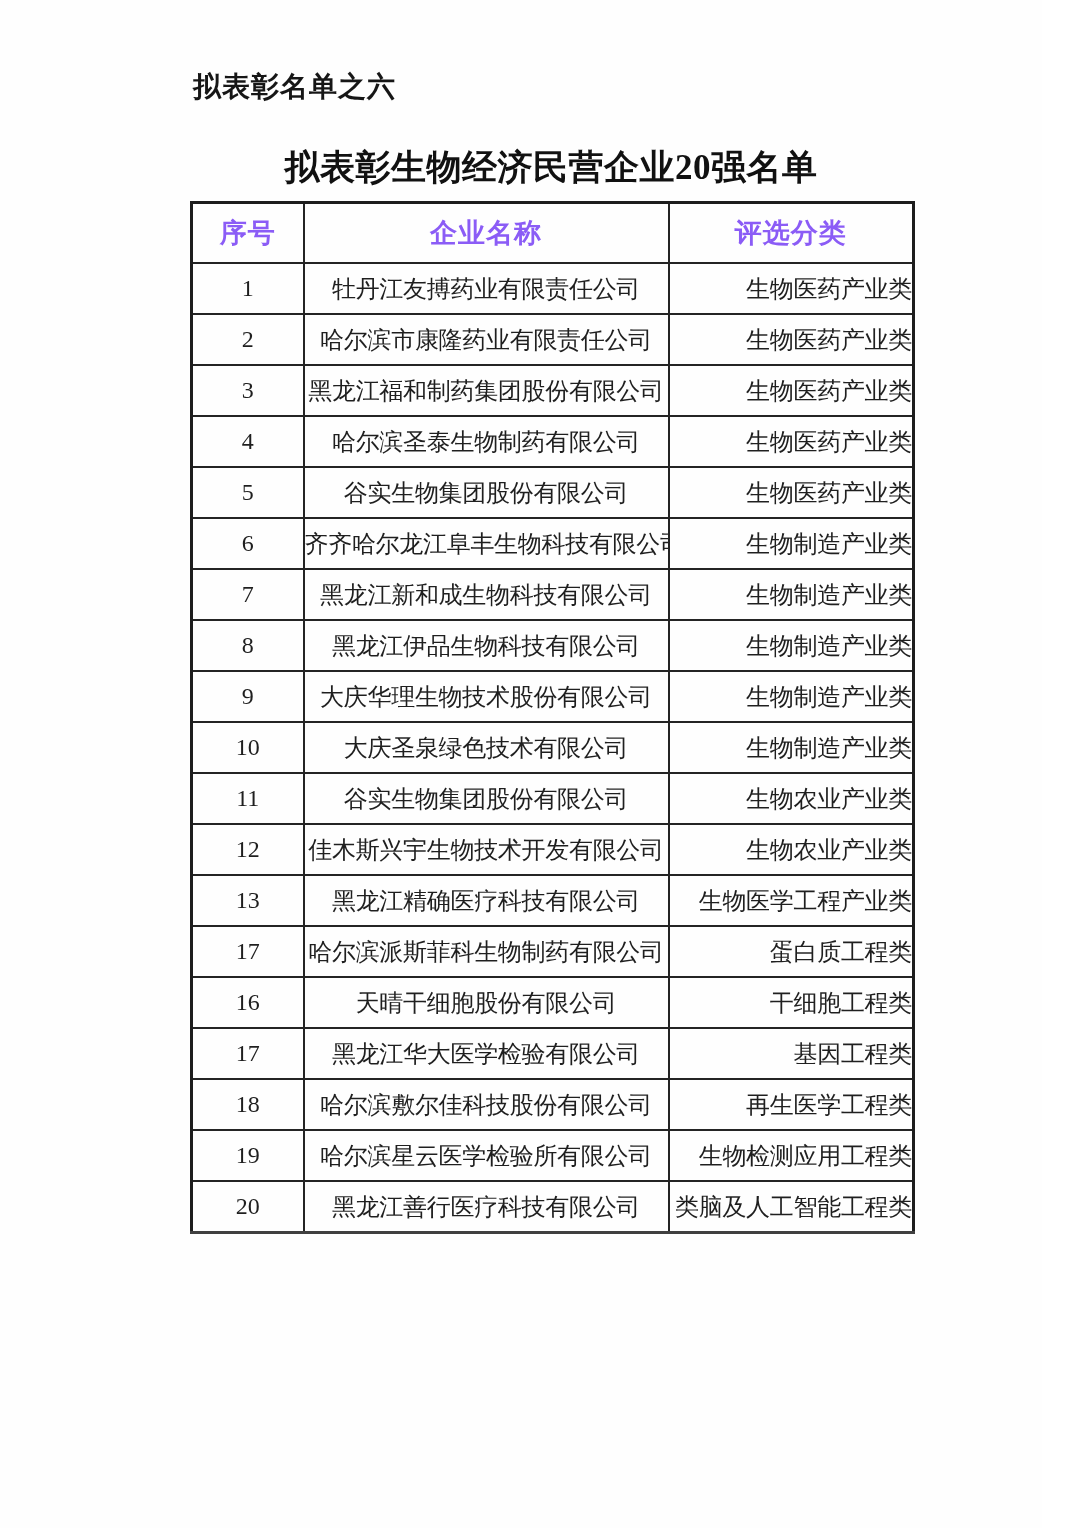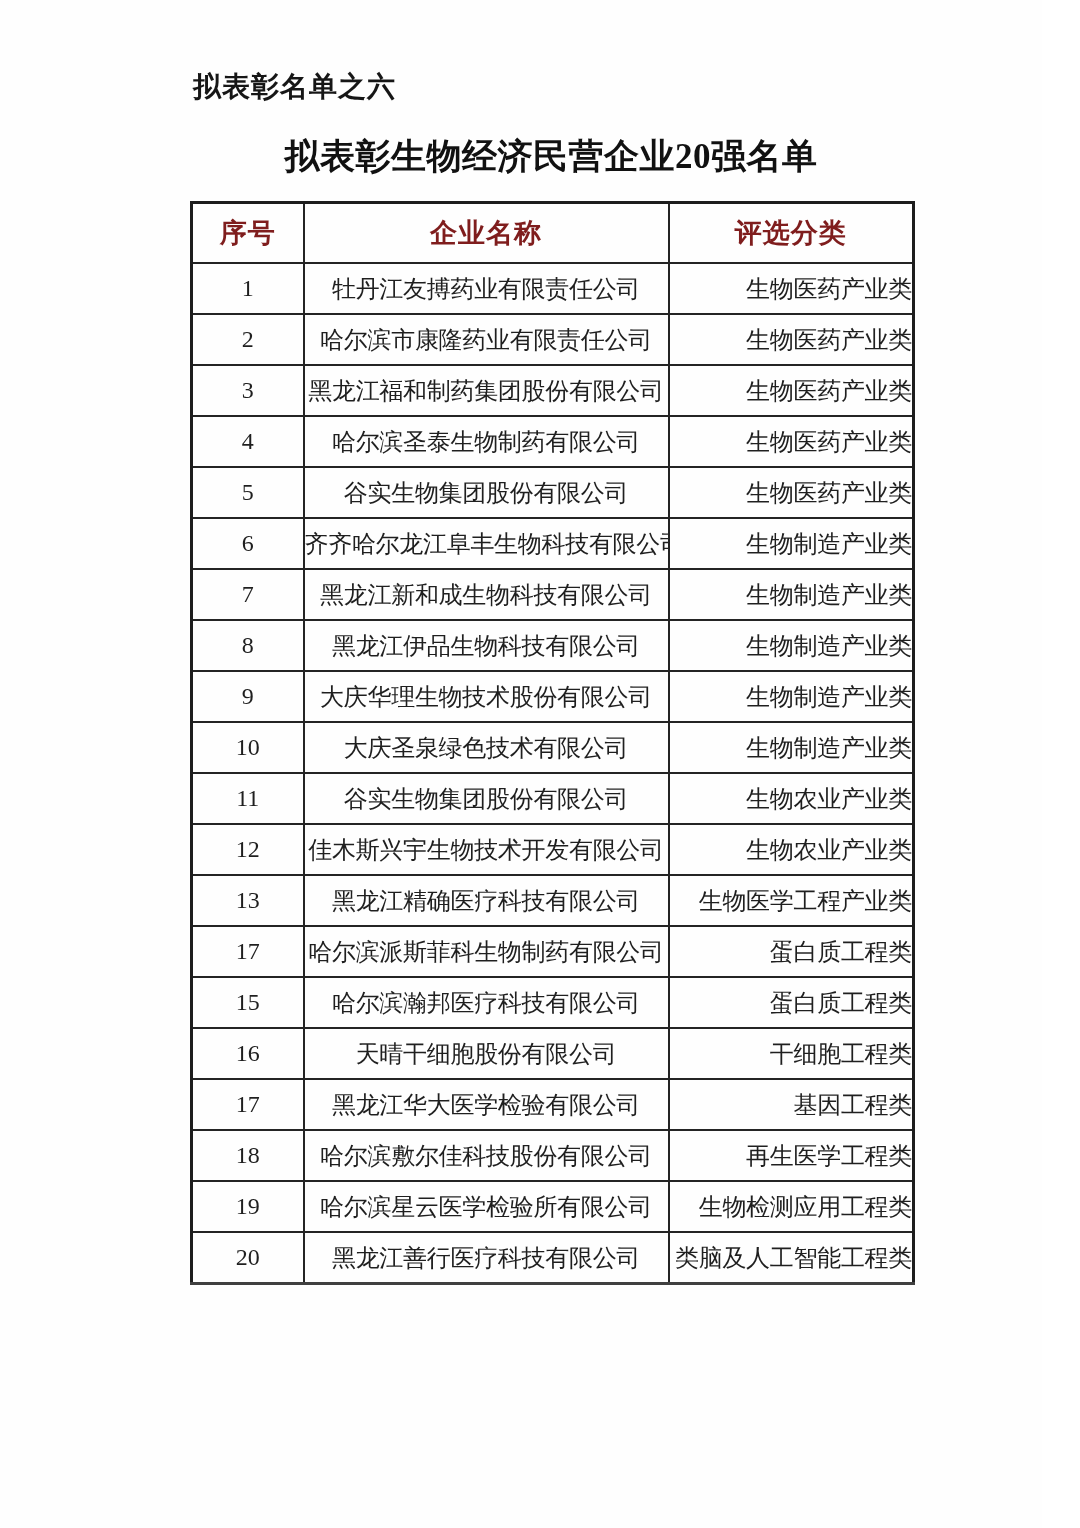--- a/index.html
+++ b/index.html
@@ -22,21 +22,21 @@
     top: 68px;
     font-family: "Liberation Sans", sans-serif;
     font-weight: bold;
     font-size: 28px;
     letter-spacing: 1px;
     color: #161616;
   }
   .page-title {
     position: absolute;
     left: 190px;
-    top: 133px;
+    top: 144px;
     width: 722px;
     text-align: center;
     font-family: "Liberation Serif", serif;
     font-weight: bold;
     font-size: 35px;
     letter-spacing: 0.5px;
     color: #111111;
     white-space: nowrap;
   }
   table.companies {
@@ -63,21 +63,21 @@
   table.companies thead th { border-top: 3px solid #1d1d1d; }
   table.companies tbody tr:last-child td { border-bottom: 3px solid #404040; }
 
   table.companies thead th {
     height: 58px;
     font-family: Liberation Sans, sans-serif;
     font-weight: 600;
     font-size: 27px;
     text-align: center;
     vertical-align: middle;
-    color: #7f1d1d;
+    color: #8b5cf6;
     letter-spacing: 1px;
   }
   table.companies tbody td {
     height: 49px;
     font-size: 24px;
     vertical-align: middle;
     color: #1f1f1f;
   }
   td.cell-index {
     text-align: center;
@@ -196,25 +196,20 @@
       <td class="cell-company">黑龙江精确医疗科技有限公司</td>
       <td class="cell-category">生物医学工程产业类</td>
     </tr>
 
     <tr>
       <td class="cell-index">17</td>
       <td class="cell-company">哈尔滨派斯菲科生物制药有限公司</td>
       <td class="cell-category">蛋白质工程类</td>
     </tr>
 
-    <tr>
-      <td class="cell-index">15</td>
-      <td class="cell-company">哈尔滨瀚邦医疗科技有限公司</td>
-      <td class="cell-category">蛋白质工程类</td>
-    </tr>
 
     <tr>
       <td class="cell-index">16</td>
       <td class="cell-company">天晴干细胞股份有限公司</td>
       <td class="cell-category">干细胞工程类</td>
     </tr>
 
     <tr>
       <td class="cell-index">17</td>
       <td class="cell-company">黑龙江华大医学检验有限公司</td>

